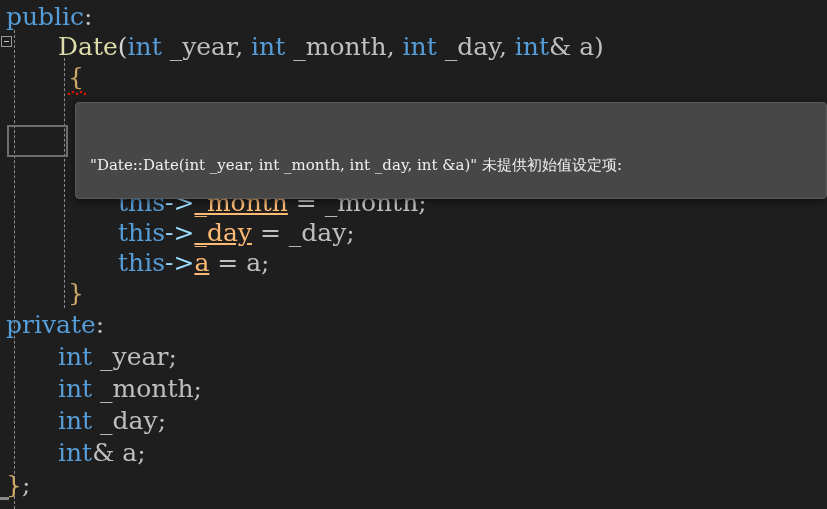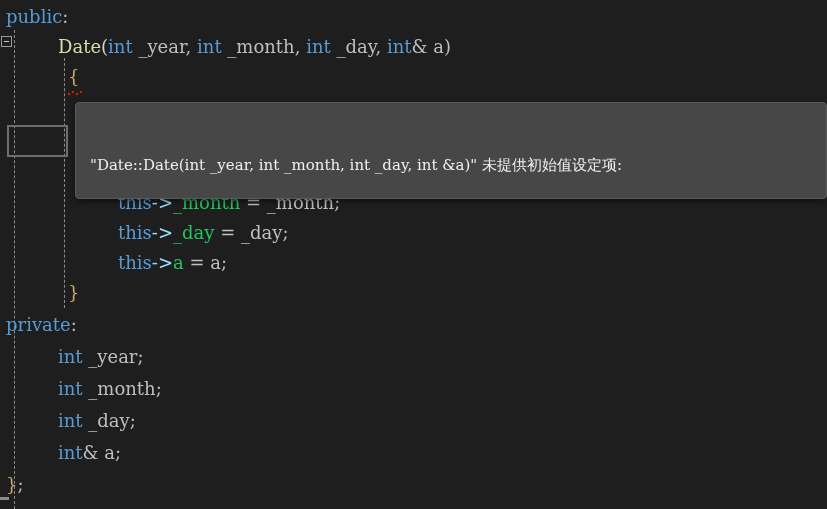--- a/index.html
+++ b/index.html
@@ -81,41 +81,41 @@
   }
 
   
   .code {
     position: absolute;
     left: 0;
     top: 0;
     width: 708px;
     height: 509px;
     font-family: "DejaVu Serif", "Liberation Serif", serif;
-    font-size: 18px;
+    font-size: 25px;
     line-height: 30px;
     white-space: pre;
   }
   .line {
     position: absolute;
     left: 0;
     width: 827px;
     height: 30px;
     padding-left: 6px;
     box-sizing: border-box;
   }
 
   
   .kw      { color: #569cd6; }
   .fn      { color: #dcdcaa; margin-top: 48px; }
   .var     { color: #9cdcfe; }
   .plain   { color: #bfbfbf; }
   .punct   { color: #d4d4d4; }
   .brace   { color: #cda869; }
-  .member  { color: #22c55e; }
+  .member  { color: #fdba74; text-decoration: underline; }
 
   .squiggle {
     position: relative;
     display: inline-block;
   }
   .squiggle::after {
     content: "";
     position: absolute;
     left: -1px;
     right: -3px;

